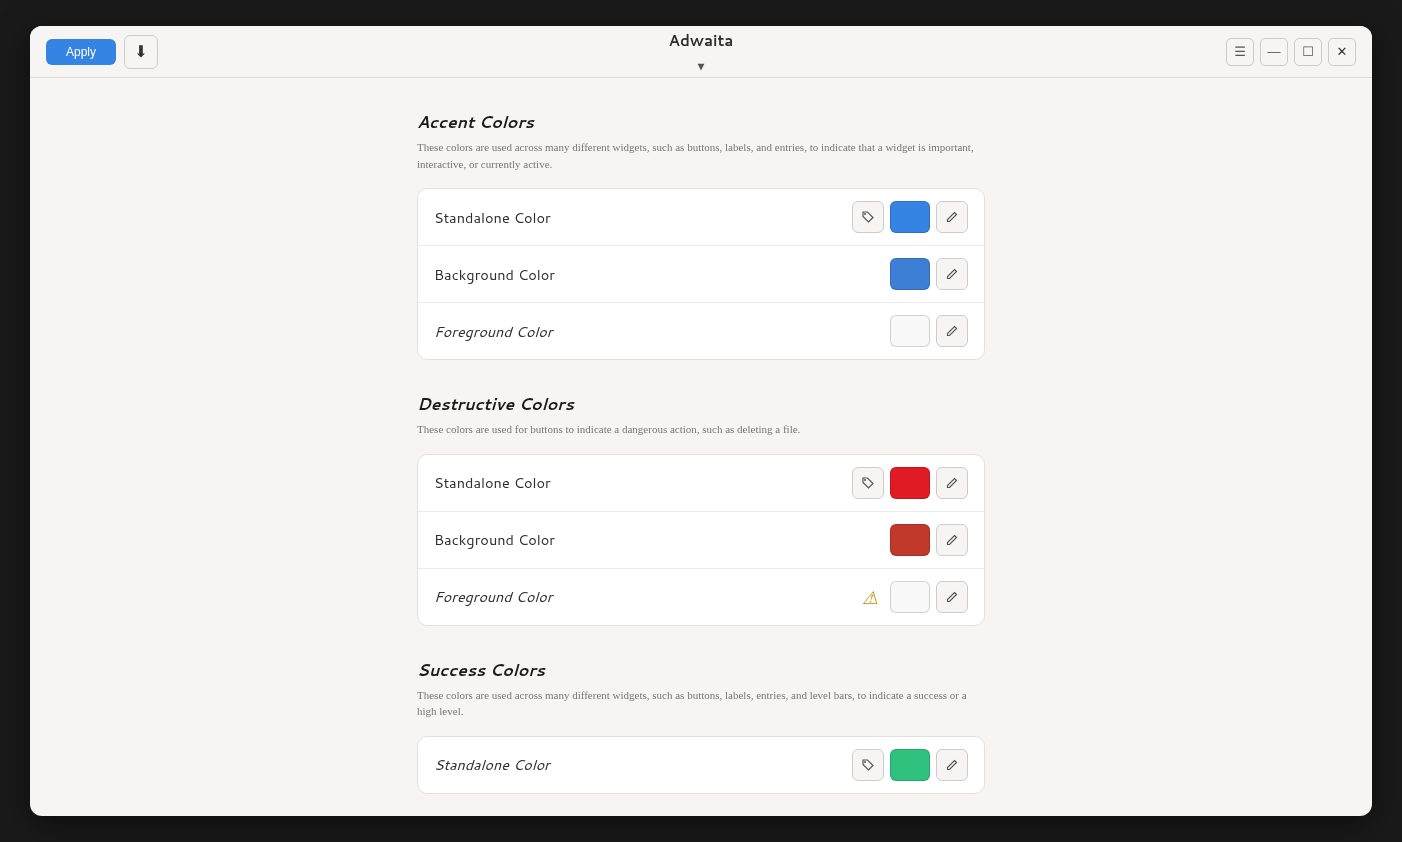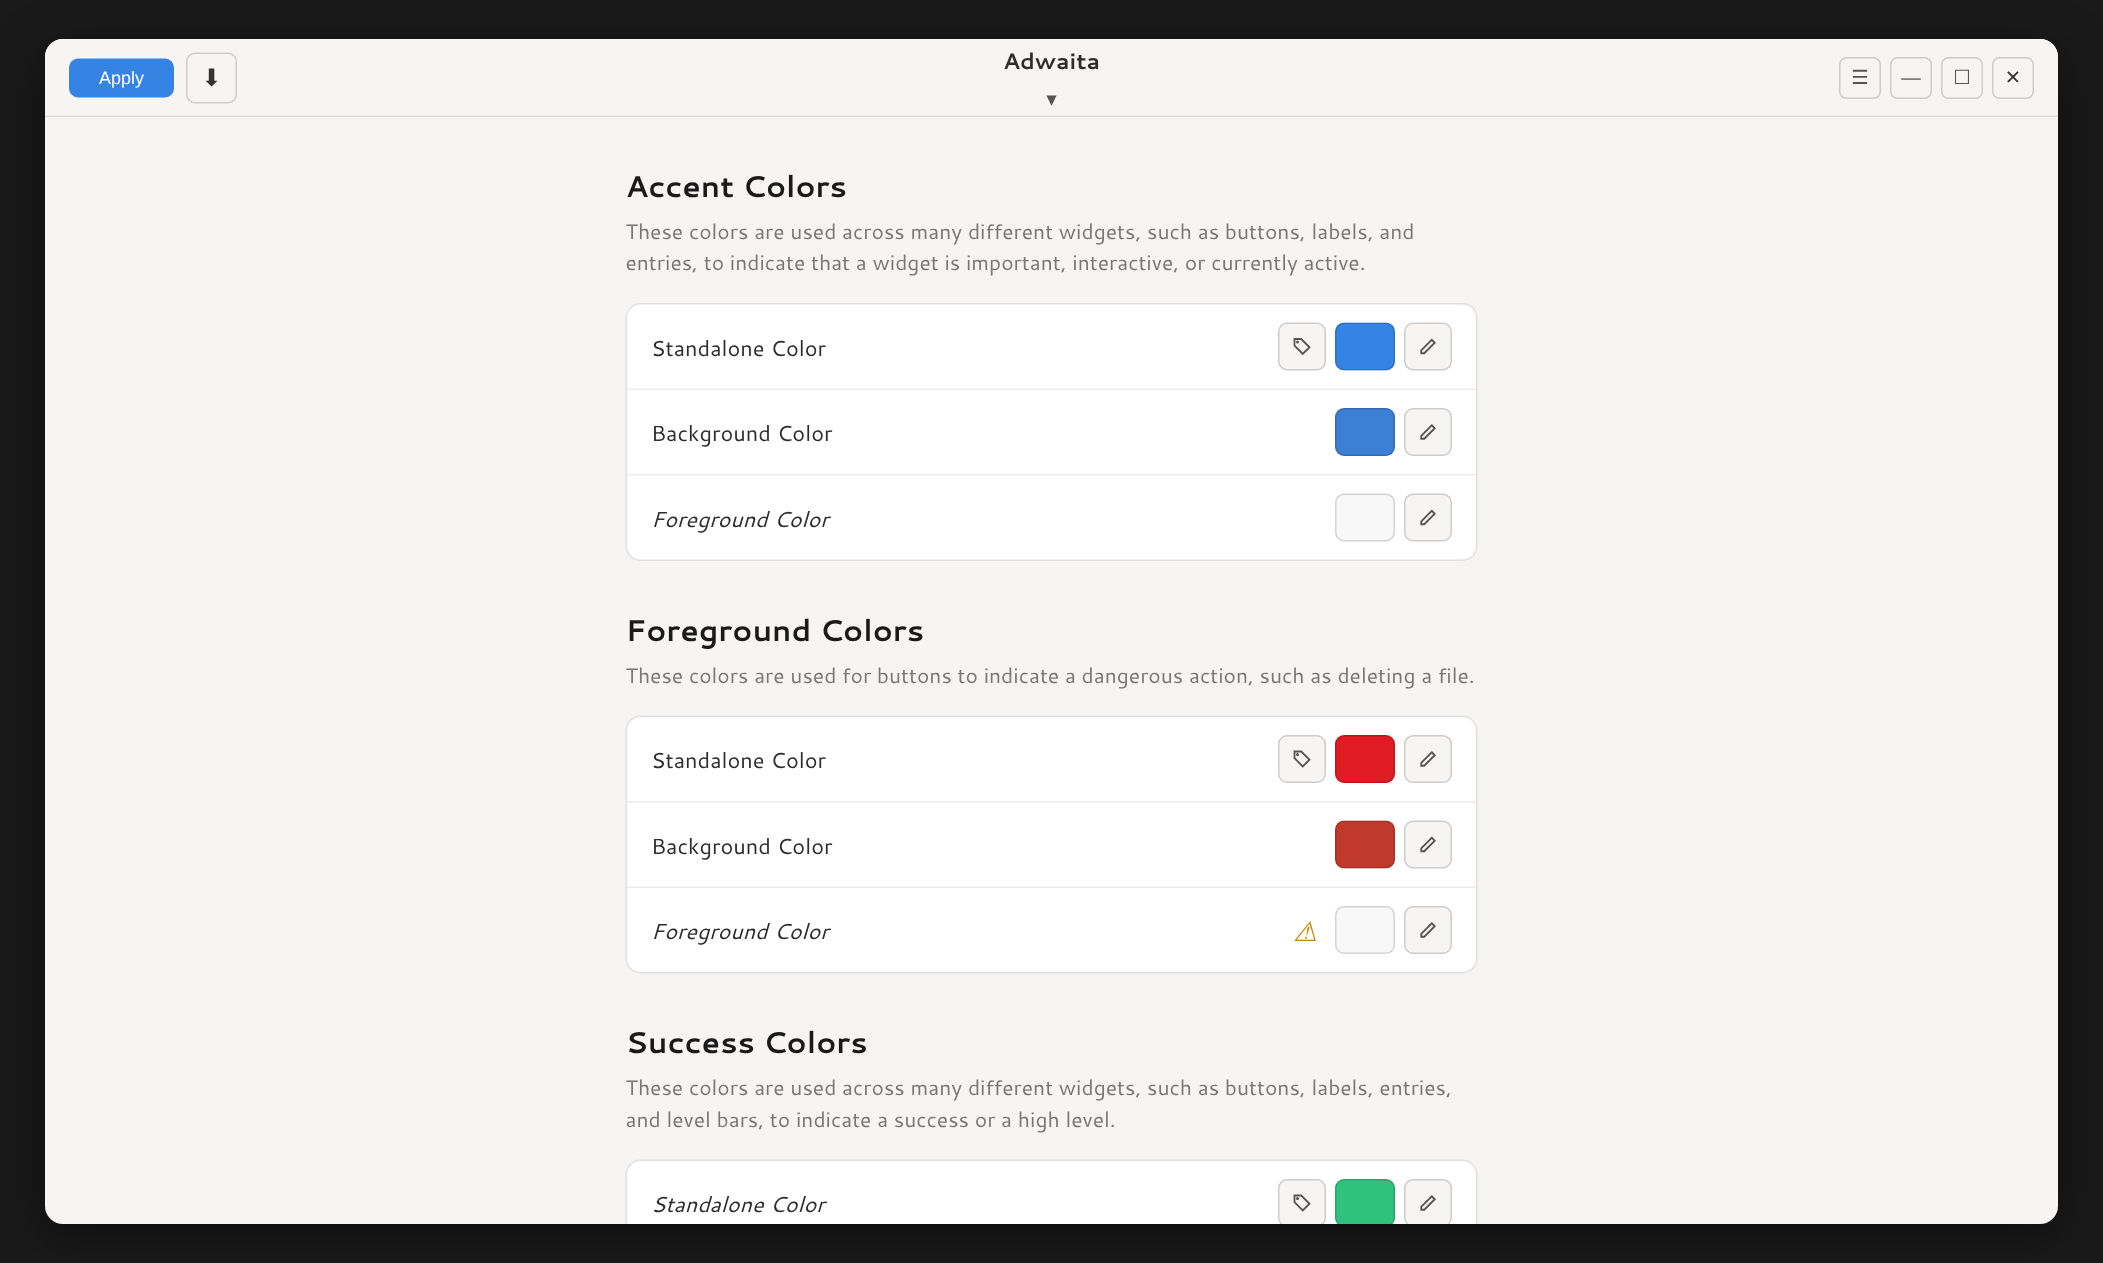--- a/index.html
+++ b/index.html
@@ -102,30 +102,32 @@
     }
     .content-inner {
       max-width: 600px;
       margin: 0 auto;
       padding: 0 16px;
     }
     .section {
       margin-bottom: 32px;
     }
     .section-title {
-      font-size: 20px;
+      font-size: 16px;
       font-weight: 700;
       color: #1a1a1a;
       margin-bottom: 6px;
+      font-style: italic;
     }
     .section-desc {
-      font-size: 14px;
+      font-size: 11px;
       color: #777;
       line-height: 1.5;
       margin-bottom: 16px;
+      font-family: Liberation Serif, serif;
     }
     .card {
       background: white;
       border-radius: 10px;
       border: 1px solid #e0e0e0;
       overflow: hidden;
     }
     .color-row {
       display: flex;
       align-items: center;
@@ -248,21 +250,21 @@
                 <button class="icon-btn">
                   <svg width="14" height="14" viewBox="0 0 14 14" fill="none" xmlns="http://www.w3.org/2000/svg">
                     <path d="M9.5 2.5l2 2-7 7H2.5v-2l7-7z" stroke="#555" stroke-width="1.2" fill="none"></path>
                   </svg>
                 </button>
               </div>
             </div>
           </div>
         </div>
         <div class="section">
-          <div class="section-title">Foreground Colors</div>
+          <div class="section-title">Destructive Colors</div>
           <div class="section-desc">These colors are used for buttons to indicate a dangerous action, such as deleting a file.</div>
           <div class="card">
             <div class="color-row">
               <span class="color-label">Standalone Color</span>
               <div class="color-actions">
                 <button class="icon-btn">
                   <svg width="14" height="14" viewBox="0 0 14 14" fill="none" xmlns="http://www.w3.org/2000/svg">
                     <path d="M2 2h4.5l5.5 5.5-4.5 4.5L2 6.5V2z" stroke="#555" stroke-width="1.2" fill="none"></path>
                     <circle cx="4" cy="4" r="1" fill="#555"></circle>
                   </svg>

